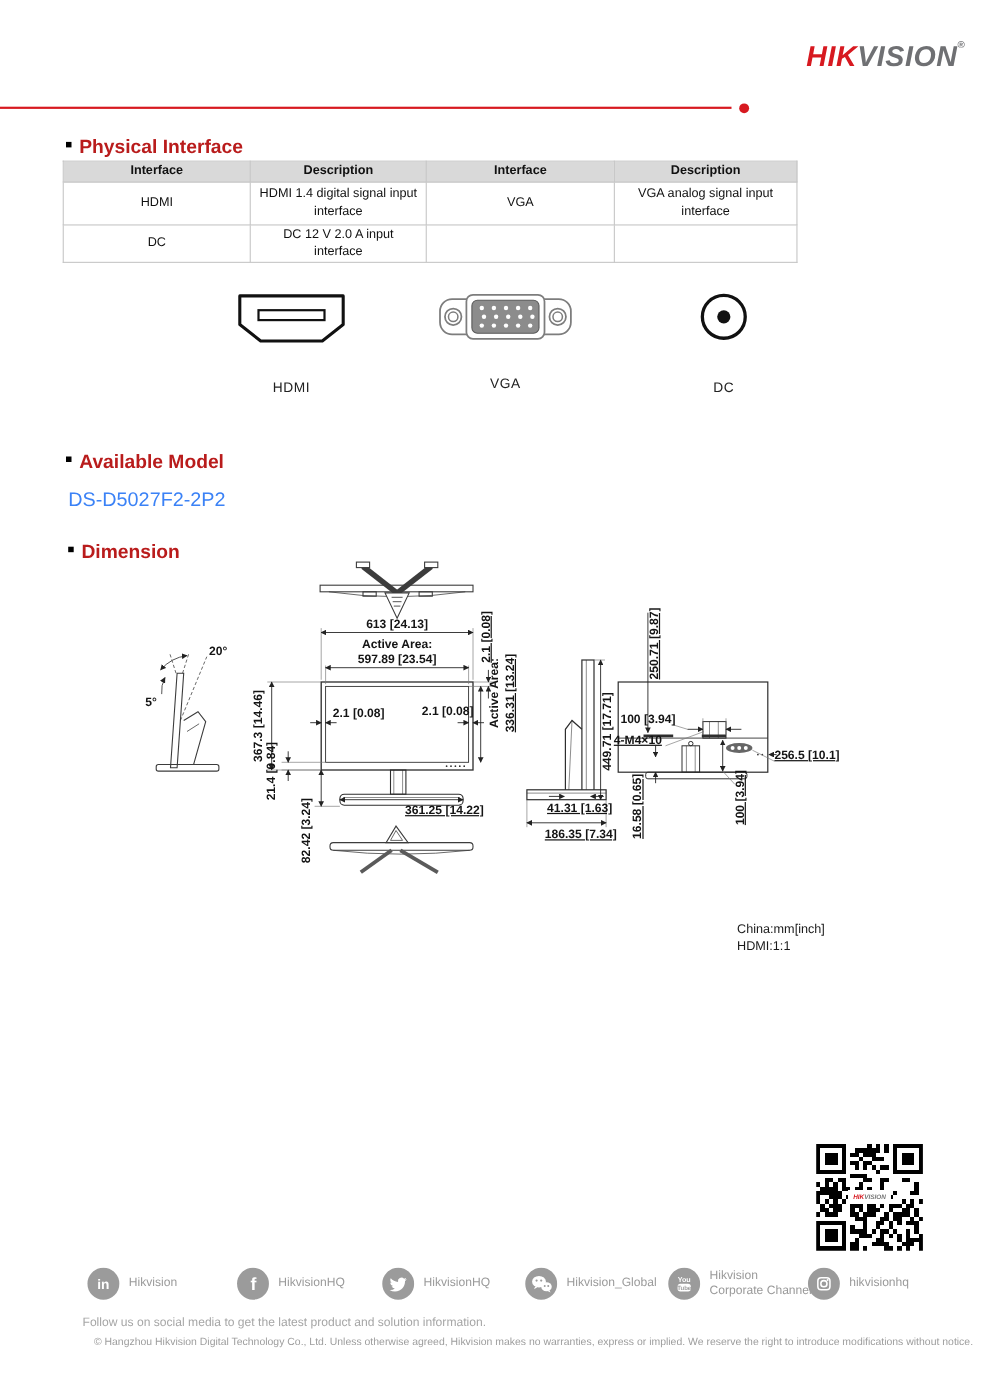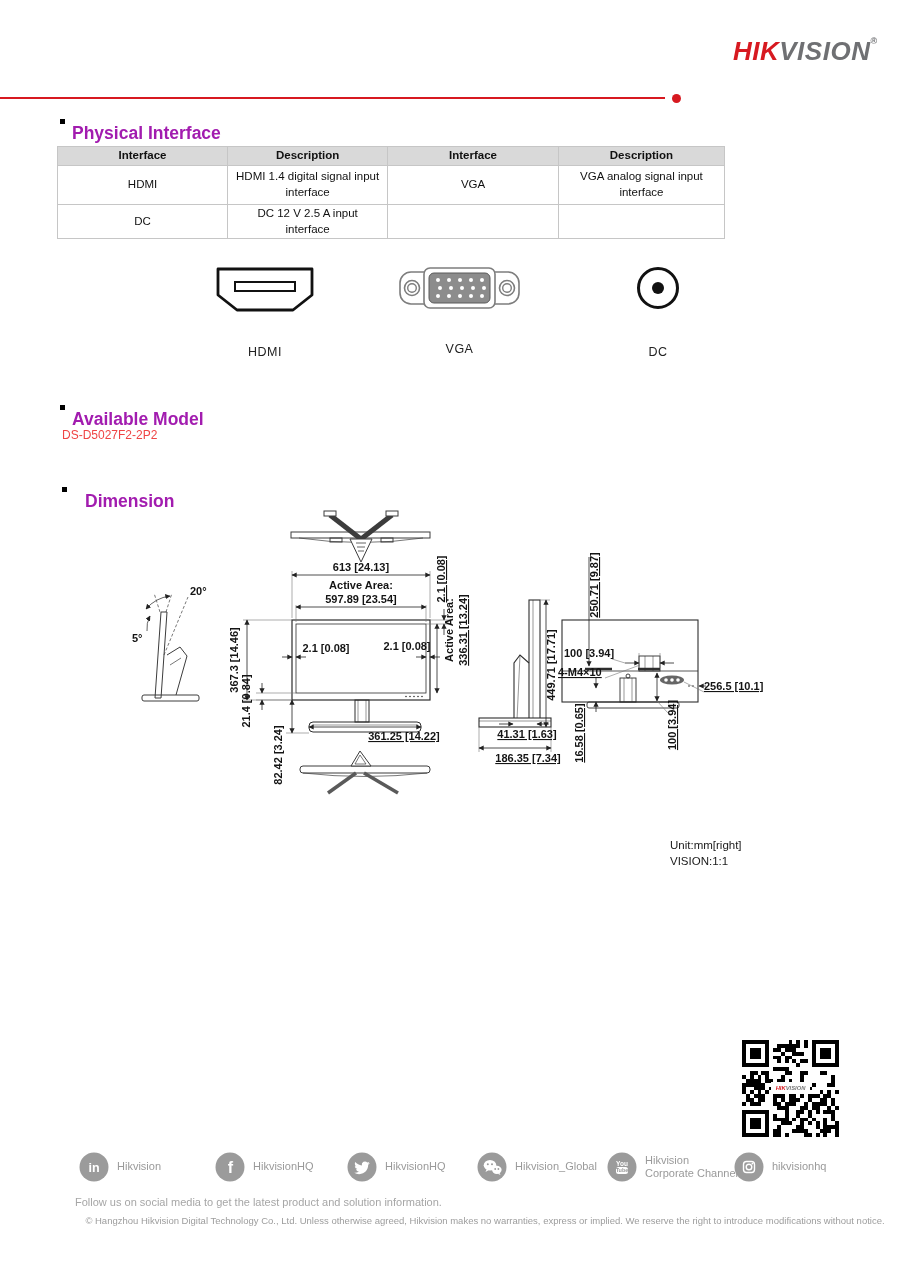--- a/index.html
+++ b/index.html
@@ -9,36 +9,36 @@
 
   
   .logo{left:733px;top:36px;font-style:italic;font-weight:bold;font-size:26px;letter-spacing:.5px;white-space:nowrap;}
   .logo .hik{color:#d71920;}
   .logo .vision{color:#6f7073;}
   .logo .reg{font-size:9px;color:#6f7073;font-style:normal;vertical-align:top;line-height:10px;}
   .redline{left:0;top:97px;width:665px;height:2px;background:#d71920;}
   .reddot{left:672px;top:94px;width:9px;height:9px;border-radius:50%;background:#d71920;}
 
   
-  .h{display:flex;gap:7px;font-weight:bold;font-size:17.5px;color:#a21caf;}
+  .h{display:flex;align-items:center;gap:7px;font-weight:bold;font-size:17.5px;color:#b91c1c;}
   .h .bullet{width:5px;height:5px;background:#000;display:inline-block;margin-top:-4px;}
-  .h.tight{gap:18px;}
+  .h.tight{gap:7px;}
 
   
   .itable{left:57px;top:146px;width:668px;border-collapse:collapse;table-layout:fixed;
           font-size:11.5px;line-height:1.35;}
   .itable th,.itable td{border:1px solid #c6c6c6;text-align:center;vertical-align:middle;padding:1px 6px;}
   .itable th{background:#d9d9d9;font-weight:bold;height:18px;padding:0 6px;}
   .itable tr.r1 td{height:36px;}
   .itable tr.r2 td{height:18px;}
 
   
   .clabel{font-size:12.5px;color:#222;text-align:center;letter-spacing:.5px;}
 
-  .model{left:62px;top:428px;font-size:12px;color:#ef4444;}
+  .model{left:62px;top:444px;font-size:18px;color:#3b82f6;}
 
   .unitnote{left:670px;top:838px;font-size:11.5px;color:#1a1a1a;line-height:1.35;}
 
   
   .hq{left:75px;top:1050px;font-size:11px;line-height:14px;color:#a6a6a6;}
   .hq .t{color:#d71920;font-weight:bold;margin-bottom:1px;}
   .follow{left:75px;top:1196px;font-size:11px;color:#a6a6a6;}
   .social-item{position:absolute;top:1152px;display:flex;align-items:center;gap:8px;}
   .social-item .lbl{font-size:11px;color:#9a9a9a;line-height:1.2;}
   .copyright{left:0;top:1215px;width:900px;text-align:center;font-size:9.5px;color:#9d9d9d;margin-left:35px;}
@@ -74,21 +74,21 @@
       <th>Description</th>
     </tr>
     <tr class="r1">
       <td>HDMI</td>
       <td>HDMI 1.4 digital signal input interface</td>
       <td>VGA</td>
       <td>VGA analog signal input interface</td>
     </tr>
     <tr class="r2">
       <td>DC</td>
-      <td>DC 12 V 2.5 A input interface</td>
+      <td>DC 12 V 2.0 A input interface</td>
       <td></td>
       <td></td>
     </tr>
   </tbody>
     </table>
 
   <svg class="abs" style="left:215px;top:266px;" width="100" height="48" viewBox="0 0 100 48">
     <path d="M3,3 H97 V29 L78,44 H22 L3,29 Z" fill="#fff" stroke="#111" stroke-width="2.8" stroke-linejoin="round"></path>
     <rect x="20" y="16" width="60" height="9" fill="#fff" stroke="#111" stroke-width="2"></rect>
   </svg>
@@ -288,22 +288,22 @@
       <text x="598" y="80" text-anchor="middle" transform="rotate(-90 598 80)" text-decoration="underline">250.71 [9.87]</text>
       <text x="564" y="152">100 [3.94]</text>
       <text x="558" y="171" text-decoration="underline">4-M4×10</text>
       <text x="704" y="185" text-decoration="underline">256.5 [10.1]</text>
       <text x="583" y="228" text-anchor="middle" transform="rotate(-90 583 228)" text-decoration="underline">16.58 [0.65]</text>
       <text x="676" y="220" text-anchor="middle" transform="rotate(-90 676 220)" text-decoration="underline">100 [3.94]</text>
     </g>
   </svg>
 
   <div class="abs unitnote">
-    <div>Unit:mm[right]</div>
-    <div>VISION:1:1</div>
+    <div>China:mm[inch]</div>
+    <div>HDMI:1:1</div>
   </div>
 
 
   <svg class="abs qr" width="97" height="97" viewBox="0 0 100 100" shape-rendering="crispEdges">
     <rect x="0" y="0" width="100" height="100" fill="#fff"></rect>
     <g fill="#000">
       <rect x="0" y="0" width="28" height="28"></rect>
         <rect x="4" y="4" width="20" height="20" fill="#fff"></rect>
         <rect x="8" y="8" width="12" height="12"></rect>
       <rect x="72" y="0" width="28" height="28"></rect>

